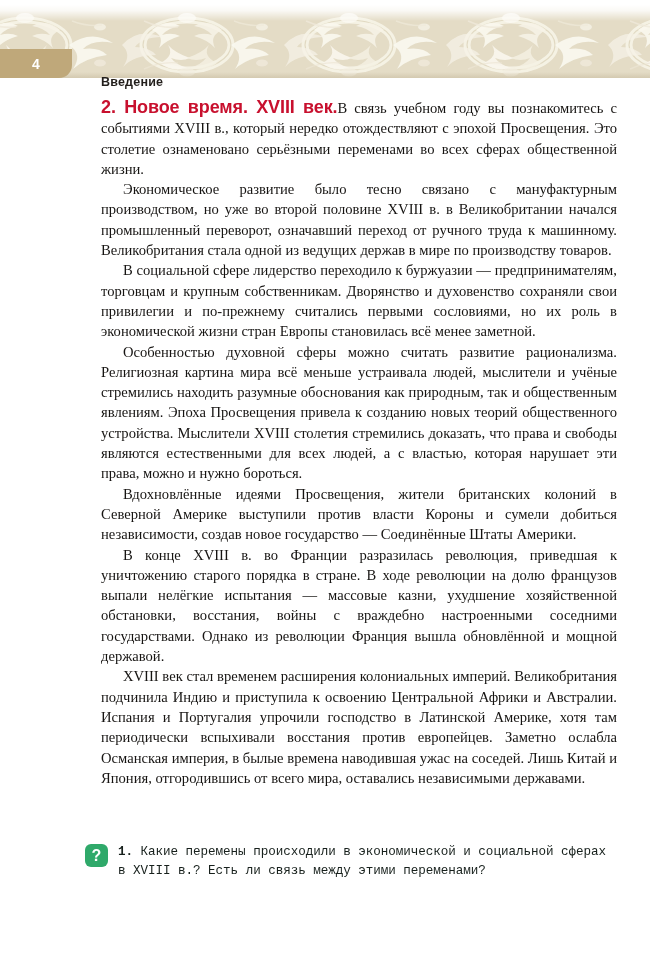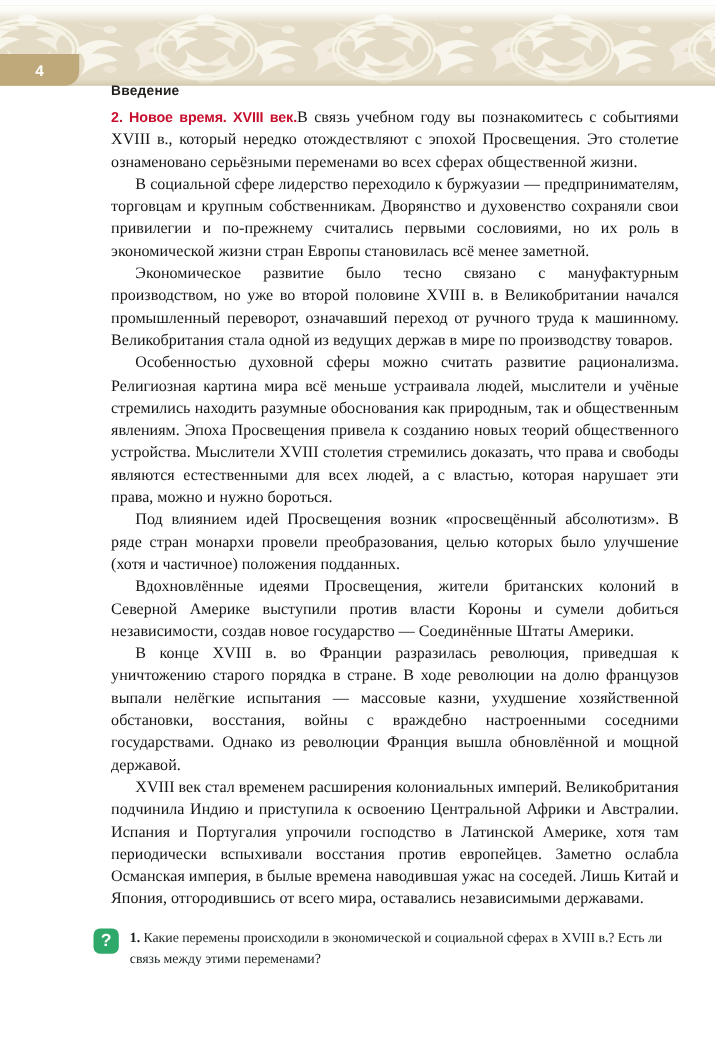--- a/index.html
+++ b/index.html
@@ -115,21 +115,21 @@
     text-indent: 22px;
     hyphens: manual;
   }
   .body-par.first {
     text-indent: 0;
   }
   .section-lead {
     color: #c8102e;
     font-family: "Liberation Sans", "DejaVu Sans", sans-serif;
     font-weight: bold;
-    font-size: 13px;
+    font-size: 18px;
     letter-spacing: -0.1px;
   }
 
   
   .question-block {
     position: absolute;
     left: 85px;
     top: 843px;
     width: 532px;
     display: flex;
@@ -145,21 +145,21 @@
     font-family: "Liberation Sans", "DejaVu Sans", sans-serif;
     font-weight: bold;
     font-size: 16px;
     line-height: 23px;
     text-align: center;
     margin-top: 1px;
     user-select: none;
   }
   .question-text {
     margin: 0 0 0 10px;
-    font-family: Liberation Serif, serif;
+    font-family: Liberation Mono, monospace;
     font-size: 12.6px;
     line-height: 19px;
     color: #17201c;
     letter-spacing: -0.05px;
   }
   .question-number {
     font-weight: bold;
   }
 </style>
 </head>
@@ -210,24 +210,23 @@
     <span>4</span>
   </div>
 
   <div class="running-head">Введение</div>
 </div>
 
 <div class="content">
 
   <p class="body-par first"><span class="section-lead">2. Новое время. XVIII век.</span><span>В связь учебном году вы познакомитесь с событиями XVIII в., который нередко отождествляют с эпохой Просвещения. Это столетие ознаменовано серьёзными переменами во всех сферах общественной жизни.</span></p>
 
+  <p class="body-par">Экономическое развитие было тесно связано с мануфактурным производством, но уже во второй половине XVIII в. в Великобритании начался промышленный переворот, означавший переход от ручного труда к машинному. Великобритания стала одной из ведущих держав в мире по производству товаров.</p>
   <p class="body-par">В социальной сфере лидерство переходило к буржуазии — предпринимателям, торговцам и крупным собственникам. Дворянство и духовенство сохраняли свои привилегии и по-прежнему считались первыми сословиями, но их роль в экономической жизни стран Европы становилась всё менее заметной.</p>
-  <p class="body-par">Экономическое развитие было тесно связано с мануфактурным производством, но уже во второй половине XVIII в. в Великобритании начался промышленный переворот, означавший переход от ручного труда к машинному. Великобритания стала одной из ведущих держав в мире по производству товаров.</p>
   <p class="body-par">Особенностью духовной сферы можно считать развитие рационализма. Религиозная картина мира всё меньше устраивала людей, мыслители и учёные стремились находить разумные обоснования как природным, так и общественным явлениям. Эпоха Просвещения привела к созданию новых теорий общественного устройства. Мыслители XVIII столетия стремились доказать, что права и свободы являются естественными для всех людей, а с властью, которая нарушает эти права, можно и нужно бороться.</p>
-  <p class="body-par">Под влиянием идей Просвещения возник «просвещённый абсолютизм». В ряде стран монархи провели преобразования, целью которых было улучшение (хотя и частичное) положения подданных.</p>
   <p class="body-par">Вдохновлённые идеями Просвещения, жители британских колоний в Северной Америке выступили против власти Короны и сумели добиться независимости, создав новое государство — Соединённые Штаты Америки.</p>
   <p class="body-par">В конце XVIII в. во Франции разразилась революция, приведшая к уничтожению старого порядка в стране. В ходе революции на долю французов выпали нелёгкие испытания — массовые казни, ухудшение хозяйственной обстановки, восстания, войны с враждебно настроенными соседними государствами. Однако из революции Франция вышла обновлённой и мощной державой.</p>
   <p class="body-par">XVIII век стал временем расширения колониальных империй. Великобритания подчинила Индию и приступила к освоению Центральной Африки и Австралии. Испания и Португалия упрочили господство в Латинской Америке, хотя там периодически вспыхивали восстания против европейцев. Заметно ослабла Османская империя, в былые времена наводившая ужас на соседей. Лишь Китай и Япония, отгородившись от всего мира, оставались независимыми державами.</p>
 </div>
 
 <div class="question-block">
   <div class="question-badge">?</div>
   <p class="question-text"><span class="question-number">1.</span><span> Какие перемены происходили в экономической и социальной сферах в XVIII в.? Есть ли связь между этими переменами?</span></p>
 </div>
 

